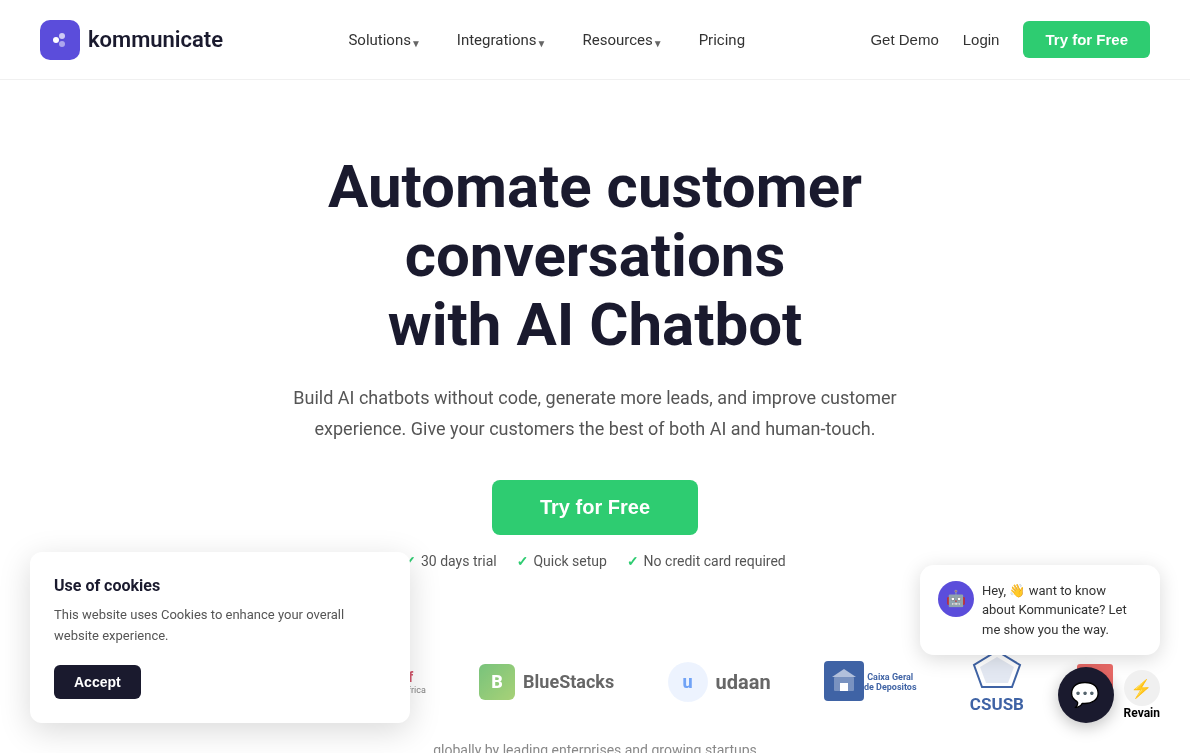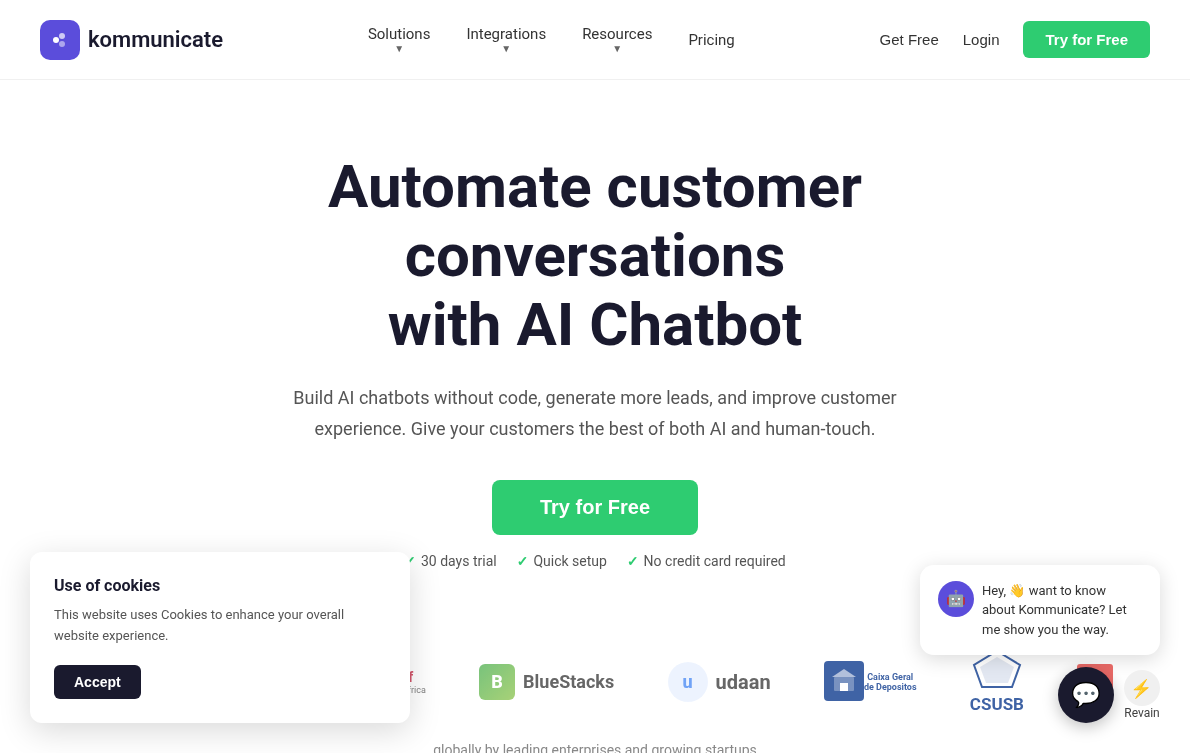--- a/index.html
+++ b/index.html
@@ -14,21 +14,21 @@
     .nav-logo { display: flex; align-items: center; gap: 8px; }
     .nav-logo-icon {
       width: 40px; height: 40px; background: #5b4ddb; border-radius: 10px;
       display: flex; align-items: center; justify-content: center;
     }
     .nav-logo-icon svg { width: 24px; height: 24px; }
     .nav-logo-text { font-size: 22px; font-weight: 600; color: #1a1a2e; }
     .nav-links { display: flex; align-items: center; gap: 36px; }
     .nav-link {
       font-size: 15px; color: #333; text-decoration: none; cursor: pointer;
-      display: flex; align-items: center;  flex-direction: column;
+      display: flex; align-items: flex-end; 
     }
     .nav-chevron { font-size: 10px; color: #666; }
     .nav-right { display: flex; align-items: center; gap: 24px; }
     .btn-demo {
       font-size: 15px; color: #333; background: none; border: none;
       cursor: pointer; font-weight: 500;
     }
     .btn-login {
       font-size: 15px; color: #333; background: none; border: none;
       cursor: pointer; font-weight: 500;
@@ -143,21 +143,21 @@
     .chat-fab {
       width: 56px; height: 56px; border-radius: 50%;
       background: #1a1a2e; display: flex; align-items: center; justify-content: center;
       box-shadow: 0 4px 16px rgba(0,0,0,0.25); cursor: pointer;
     }
     .chat-fab-icon { font-size: 24px; color: #fff; }
     .revain-badge {
       display: flex; flex-direction: column; align-items: center;
       font-size: 10px; color: #888;
     }
-    .revain-logo { font-size: 12px; font-weight: 400; color: #404040; }
+    .revain-logo { font-size: 12px; font-weight: 700; color: #000000; }
   </style>
 </head>
 <body>
 
 <nav>
   <div class="nav-logo">
     <div class="nav-logo-icon">
       <svg viewBox="0 0 24 24" fill="none">
         <circle cx="8" cy="12" r="3" fill="white"></circle>
         <circle cx="14" cy="8" r="3" fill="white" opacity="0.7"></circle>
@@ -179,21 +179,21 @@
     <a class="nav-link">
       <span>Resources</span>
       <span class="nav-chevron">▼</span>
     </a>
     <a class="nav-link">
       <span>Pricing</span>
     </a>
   </div>
 
   <div class="nav-right">
-    <button class="btn-demo">Get Free</button>
+    <button class="btn-demo">Get Demo</button>
     <button class="btn-login">Login</button>
     <button class="btn-try-free">Try for Free</button>
   </div>
 </nav>
 
 <section class="hero">
   <h1>
     <span>Automate customer conversations</span><br>
     <span>with AI Chatbot</span>
   </h1>

